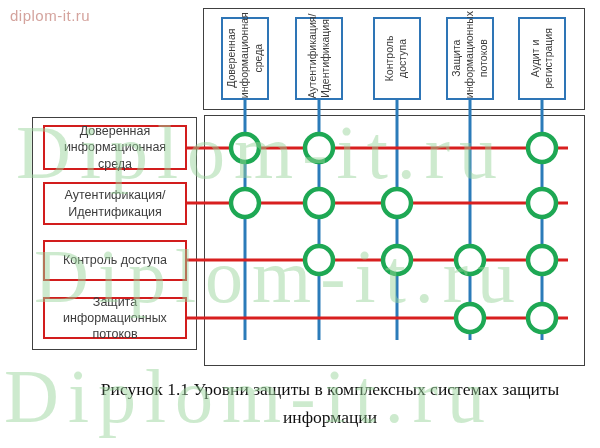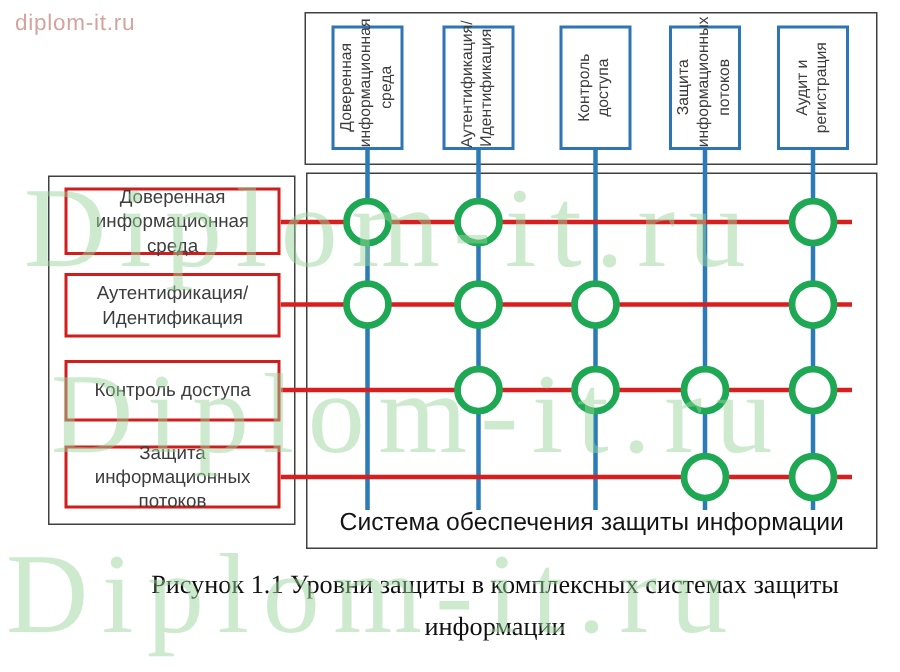--- a/index.html
+++ b/index.html
@@ -124,21 +124,20 @@
   <div class="row-box" style="top:182px; height:43px">
     <span>Аутентификация/ Идентификация</span>
   </div>
   <div class="row-box" style="top:240px; height:41px">
     <span>Контроль доступа</span>
   </div>
   <div class="row-box" style="top:297px; height:42px">
     <span>Защита информационных потоков</span>
   </div>
 
-  <div id="system-label">Система обеспечения защиты информации</div>
 
   <div id="caption">Рисунок 1.1 Уровни защиты в комплексных системах защиты информации</div>
 
   <div id="corner-watermark">diplom-it.ru</div>
   <div class="wm-row" id="wm-1">Diplom-it.ru</div>
   <div class="wm-row" id="wm-2">Diplom-it.ru</div>
   <div class="wm-row" id="wm-3">Diplom-it.ru</div>
 
 </div>
 

